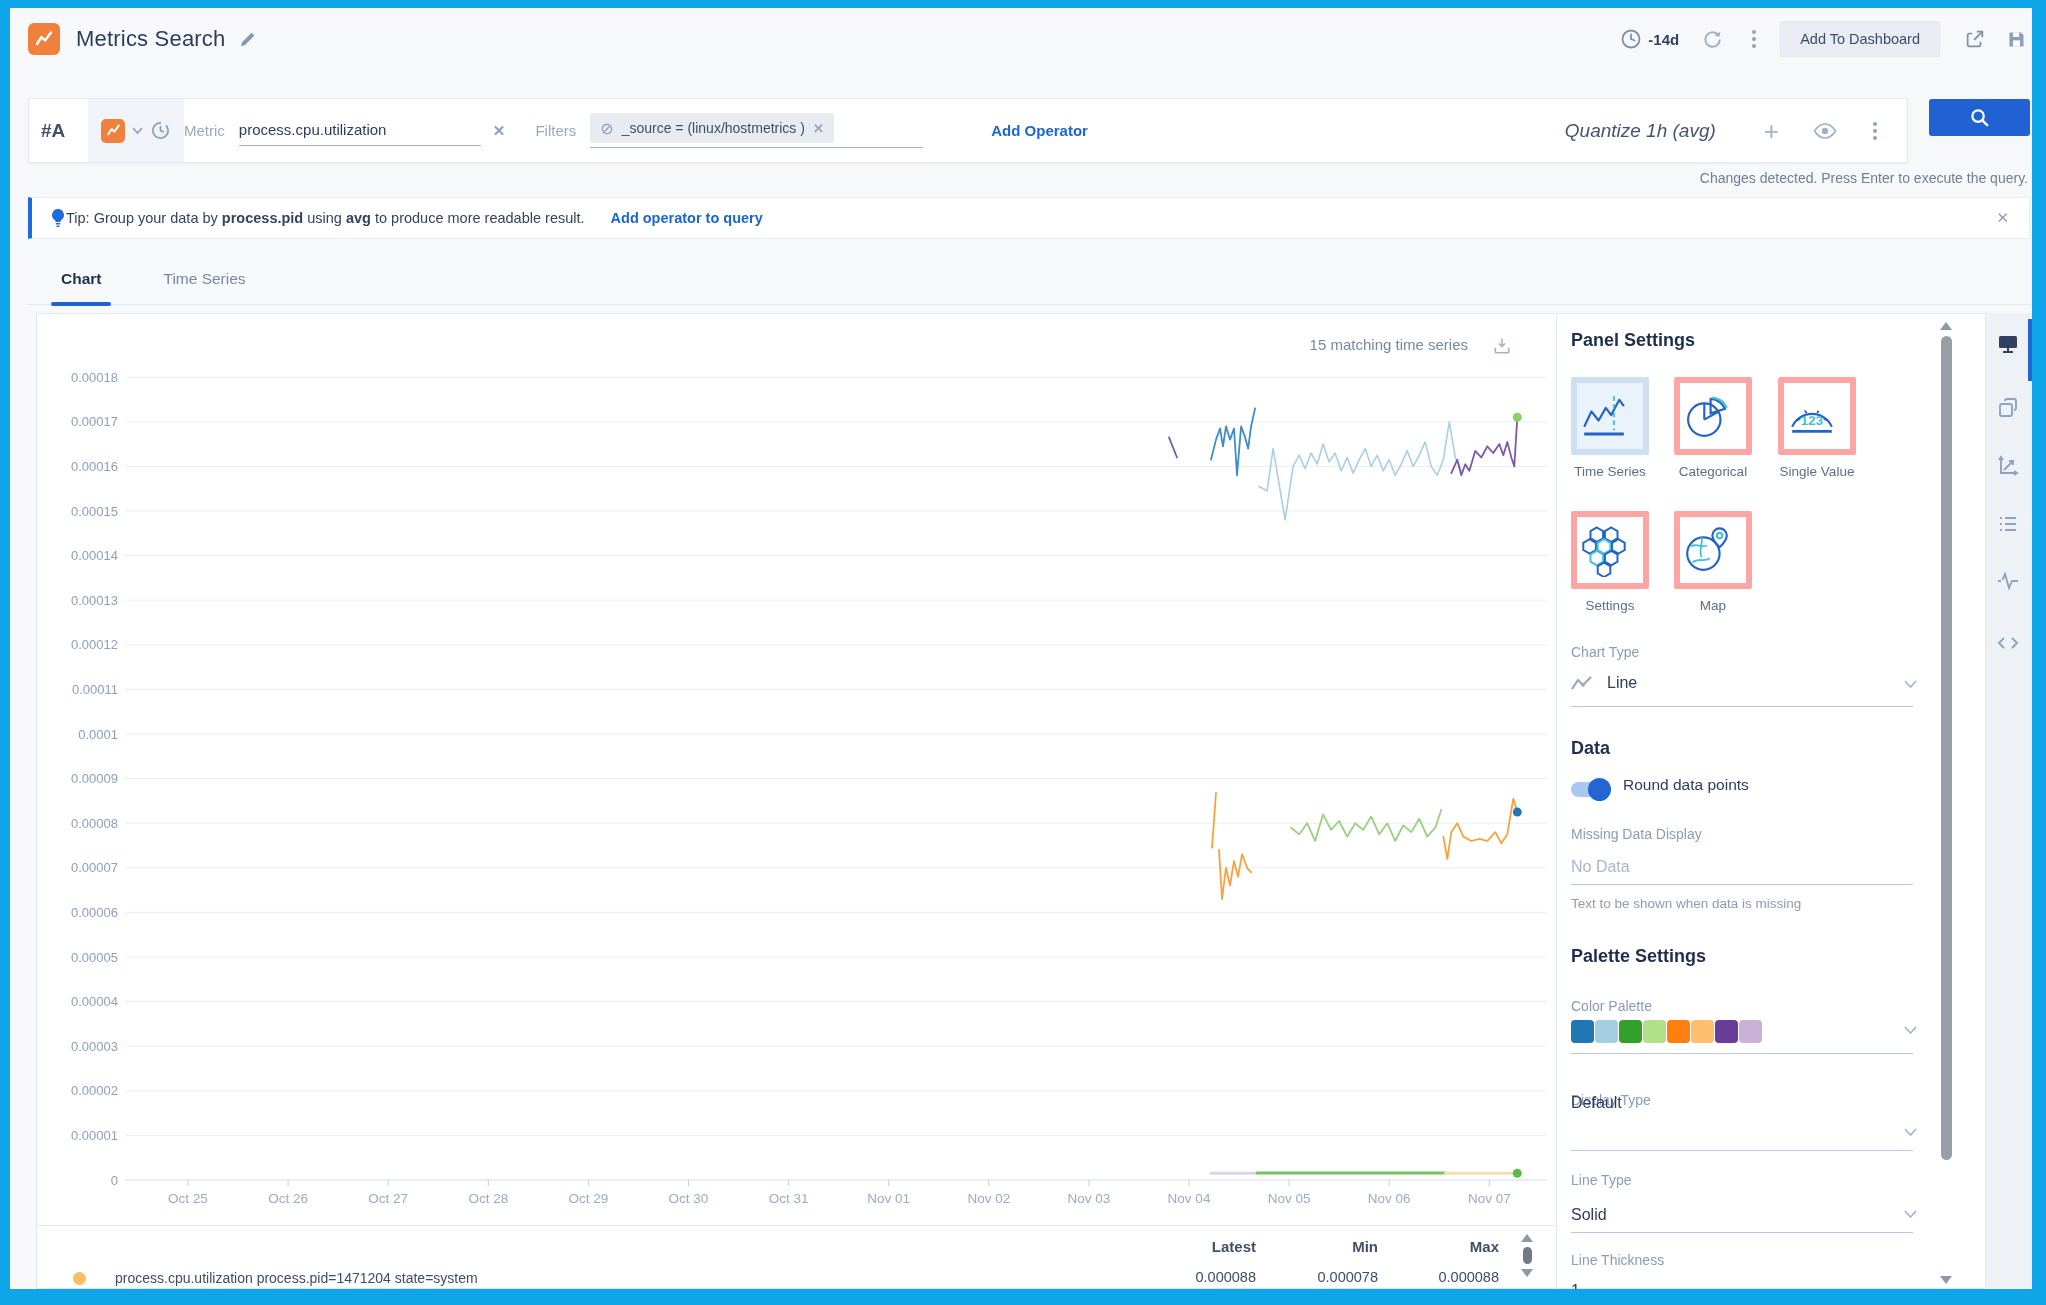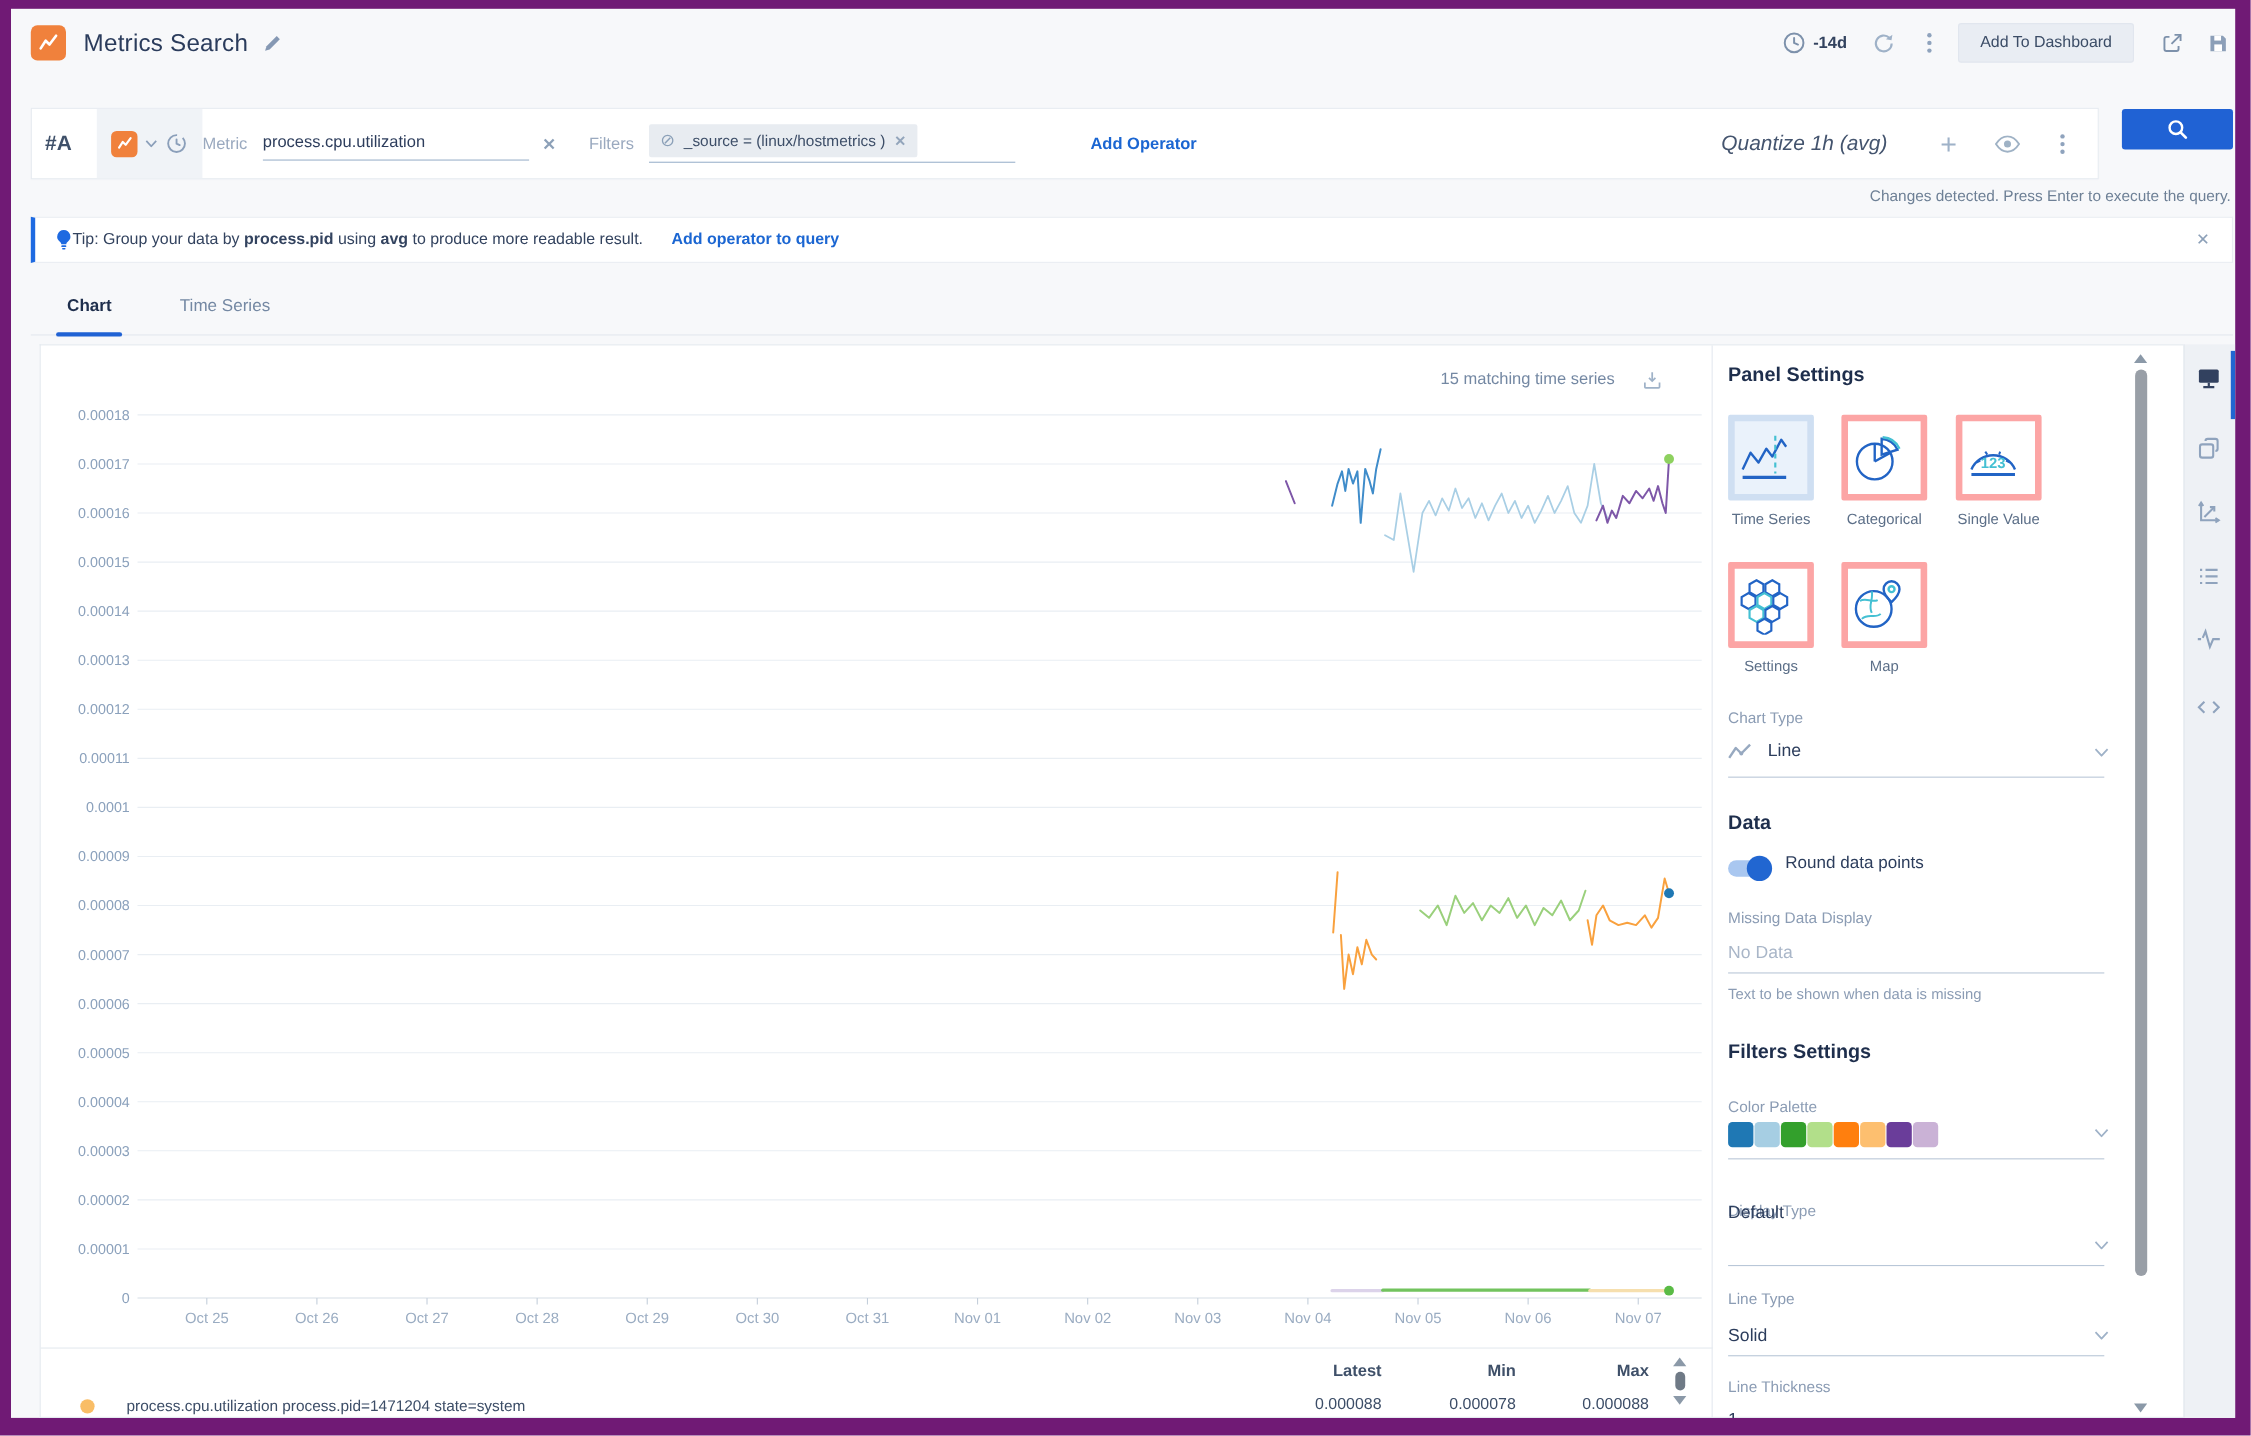--- a/index.html
+++ b/index.html
@@ -1,18 +1,18 @@
 <!DOCTYPE html>
 <html><head>
 <meta charset="utf-8">
 <style>
   * { box-sizing: border-box; margin: 0; padding: 0; }
   html,body { width:2046px; height:1305px; }
   body { font-family:"Liberation Sans", sans-serif; }
-  .frame { position:relative; width:2046px; height:1305px; background:#701a75; overflow:hidden; }
+  .frame { position:relative; width:2046px; height:1305px; background:#0ea5e9; overflow:hidden; }
   .inner { position:absolute; left:10px; top:8px; width:2022px; height:1281px; background:#f7f8fa; overflow:hidden; }
 
   
   .app-header { position:absolute; left:0; top:0; width:2022px; height:62px; display:flex; align-items:center; padding:0 5px 0 18px; }
   .app-icon { width:32px; height:32px; border-radius:6px; background:#f0813c; display:flex; align-items:center; justify-content:center; flex:none; }
   .page-title { font-size:22px; color:#2b3c5c; font-weight:400; margin-left:16px; letter-spacing:.2px; }
   .edit-pencil { margin-left:12px; display:flex; }
   .hdr-right { margin-left:auto; display:flex; align-items:center; }
   .hdr-ic { display:flex; align-items:center; justify-content:center; }
   .time-range { font-size:15px; font-weight:700; color:#33435f; margin:0 0 0 6px; }
@@ -427,21 +427,21 @@
       <div class="sp sp-heading" style="top:424px">Data</div>
       <div class="toggle" style="top:468px">
             <span class="knob"></span>
           </div>
       <div class="sp" style="left:59px;top:462px;font-size:15.5px;color:#2c3d5c">Round data points</div>
       <div class="sp sp-label" style="top:512px">Missing Data Display</div>
       <div class="sp sp-value placeholder" style="top:544px">No Data</div>
       <div class="sp-line" style="top:570px"></div>
       <div class="sp help-text" style="top:582px">Text to be shown when data is missing</div>
 
-      <div class="sp sp-heading" style="top:632px">Filters Settings</div>
+      <div class="sp sp-heading" style="top:632px">Palette Settings</div>
       <div class="sp sp-label" style="top:684px">Color Palette</div>
       <div class="swatch-row" id="palette" style="top:706px">
             <div class="swatch" style="background: rgb(31, 120, 180);"></div>
             <div class="swatch" style="background: rgb(166, 206, 227);"></div>
             <div class="swatch" style="background: rgb(51, 160, 44);"></div>
             <div class="swatch" style="background: rgb(178, 223, 138);"></div>
             <div class="swatch" style="background: rgb(255, 127, 14);"></div>
             <div class="swatch" style="background: rgb(253, 191, 111);"></div>
             <div class="swatch" style="background: rgb(106, 61, 154);"></div>
             <div class="swatch" style="background: rgb(202, 178, 214);"></div>

